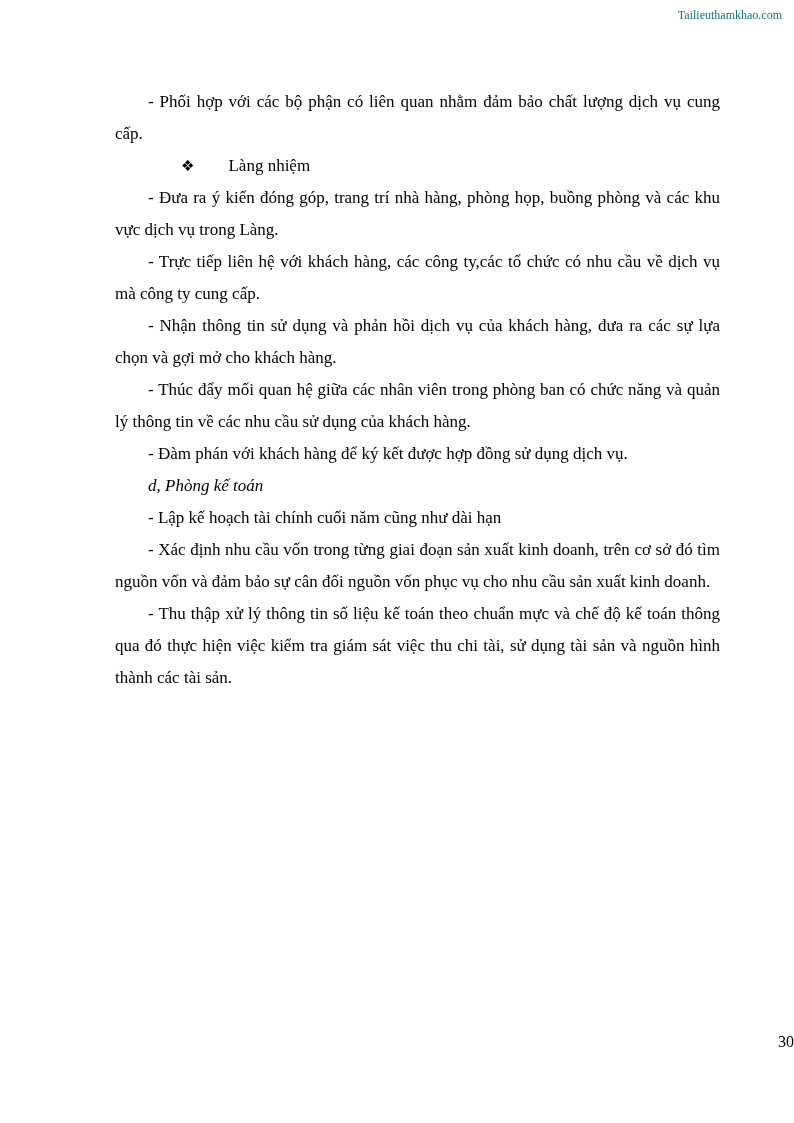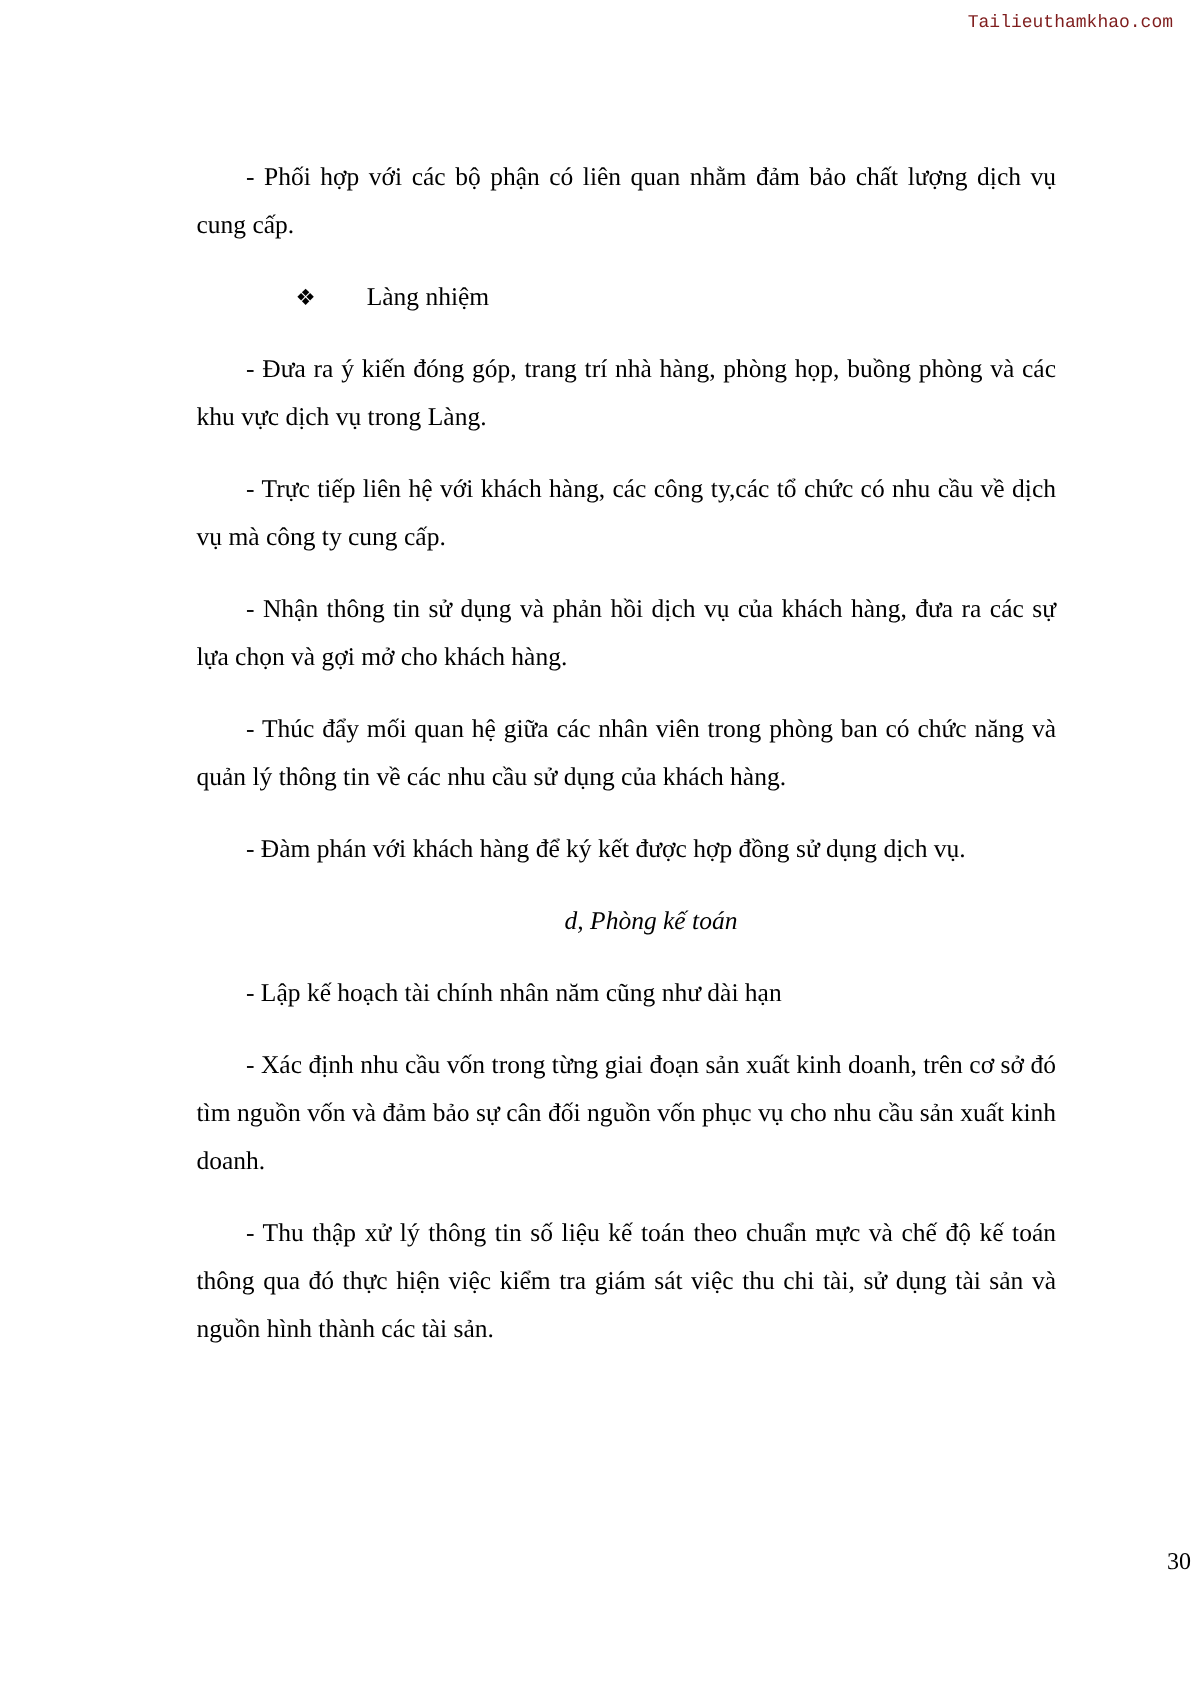--- a/index.html
+++ b/index.html
@@ -13,54 +13,54 @@
     height: 1123px;
     background: #ffffff;
     font-family: "Liberation Serif", "DejaVu Serif", serif;
     color: #000000;
     overflow: hidden;
   }
   .watermark {
     position: absolute;
     top: 8px;
     right: 12px;
-    font-family: Liberation Mono, monospace;
+    font-family: Liberation Serif, serif;
     font-size: 12px;
-    color: #7f1d1d;
+    color: #0f766e;
   }
   .content {
     position: absolute;
     top: 86px;
     left: 115px;
     width: 605px;
     font-size: 17px;
     line-height: 32px;
     text-align: justify;
   }
   .content p {
-    margin: 16px;
+    margin: 0;
     padding: 0;
   }
   p.dash {
     text-indent: 33px;
   }
   p.bullet {
     text-indent: 33px;
     text-align: left;
   }
   p.bullet .marker {
     display: inline-block;
     margin-right: 34px;
     font-family: "DejaVu Sans", sans-serif;
     font-size: 15px;
   }
   p.italic-heading {
     text-indent: 33px;
     font-style: italic;
-    text-align: center;
+    text-align: left;
   }
   .page-number {
     position: absolute;
     bottom: 72px;
     left: 0;
     width: 100%;
     text-align: right;
     font-size: 16px;
     font-family: "Liberation Serif", "DejaVu Serif", serif;
   }
@@ -73,19 +73,19 @@
 
   <div class="content">
       <p class="dash">- Phối hợp với các bộ phận có liên quan nhằm đảm bảo chất lượng dịch vụ cung cấp.</p>
       <p class="bullet"><span class="marker">❖</span><span>Làng nhiệm</span></p>
       <p class="dash">- Đưa ra ý kiến đóng góp, trang trí nhà hàng, phòng họp, buồng phòng và các khu vực dịch vụ trong Làng.</p>
       <p class="dash">- Trực tiếp liên hệ với khách hàng, các công ty,các tổ chức có nhu cầu về dịch vụ mà  công ty cung cấp.</p>
       <p class="dash">- Nhận thông tin sử dụng và phản hồi dịch vụ của khách hàng, đưa ra các sự lựa chọn và gợi mở cho khách hàng.</p>
       <p class="dash">- Thúc đẩy mối quan hệ giữa các nhân viên trong phòng ban có chức năng và quản lý thông tin về các nhu cầu sử dụng của khách hàng.</p>
       <p class="dash">- Đàm phán với khách hàng để ký kết được hợp đồng sử dụng dịch vụ.</p>
       <p class="italic-heading">d, Phòng kế toán</p>
-      <p class="dash">- Lập kế hoạch tài chính nhân năm cũng như dài hạn</p>
+      <p class="dash">- Lập kế hoạch tài chính cuối năm cũng như dài hạn</p>
       <p class="dash">- Xác định nhu cầu vốn trong từng giai đoạn sản xuất kinh doanh, trên cơ sở đó tìm nguồn vốn và đảm bảo sự cân đối nguồn vốn phục vụ cho nhu cầu sản xuất kinh doanh.</p>
       <p class="dash">- Thu thập xử lý thông tin số liệu kế toán theo chuẩn mực và chế độ kế toán thông qua đó thực hiện việc kiểm tra giám sát việc thu chi tài, sử dụng tài sản và nguồn hình thành các tài sản.</p>
     </div>
 
   <div class="page-number">30</div>
 </div>
 
 </body></html>

